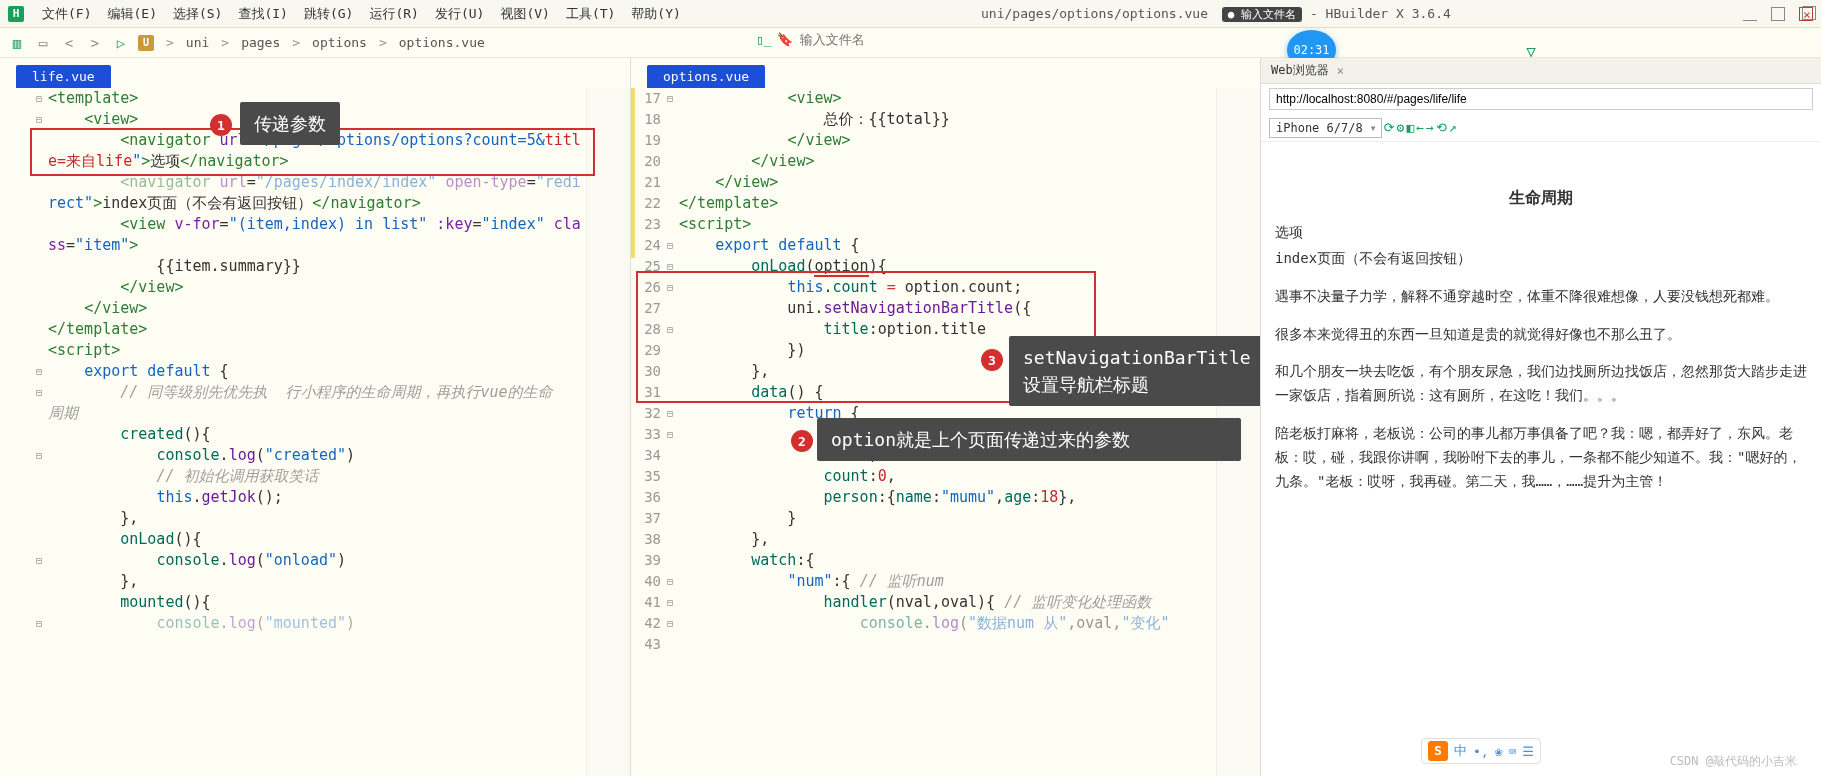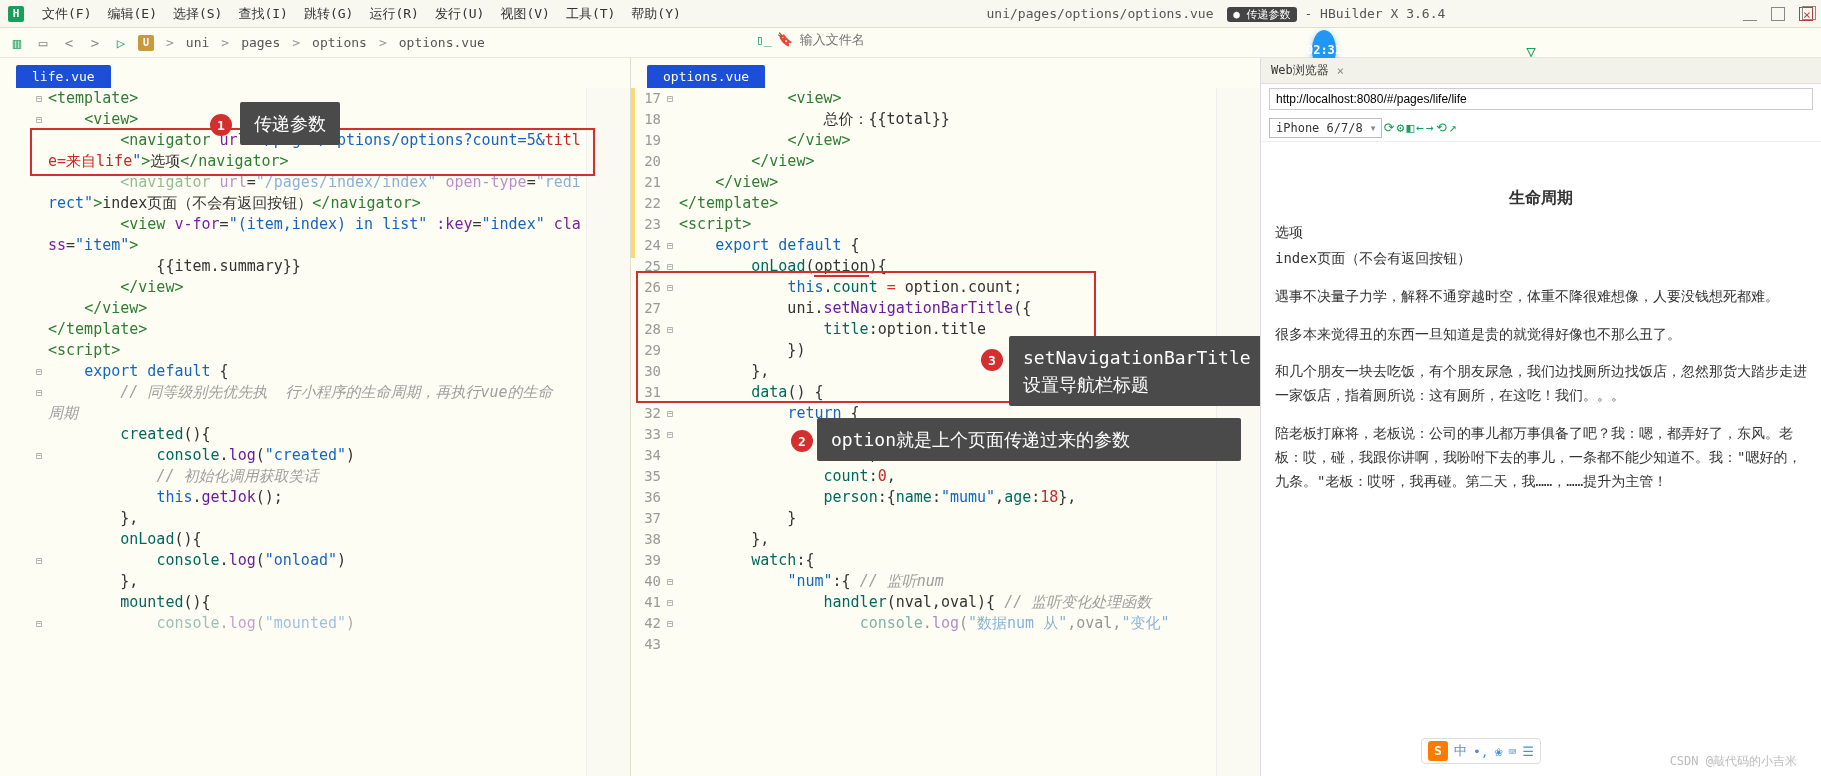--- a/index.html
+++ b/index.html
@@ -13,21 +13,21 @@
 .win-controls span{width:14px;height:14px;border:1px solid #888;display:inline-block}
 .win-controls .close{color:#b04040;border-color:#b04040}
 .toolbar{height:30px;background:#fdfdf4;display:flex;align-items:center;padding:0 8px;border-bottom:1px solid #e8e8d8;gap:8px}
 .tb-icon{width:18px;height:18px;display:flex;align-items:center;justify-content:center;color:#888;font-size:14px}
 .tb-icon.green{color:#1a9e5c}
 .crumb-logo{width:16px;height:16px;background:#c89a3a;color:#fff;text-align:center;line-height:16px;font-size:10px;border-radius:2px;font-weight:bold}
 .crumb{color:#555;font-size:13px}
 .crumb-sep{color:#999;margin:0 4px}
 .file-input-area{position:absolute;left:756px;top:32px;display:flex;align-items:center;gap:6px;color:#999}
 .file-input-area input{border:none;background:transparent;font-size:13px;width:120px;outline:none}
-.timer-badge{position:absolute;right:485px;top:30px;width:24px;height:40px;border-radius:50%;background:#2196f3;color:#fff;display:flex;align-items:center;justify-content:center;font-size:12px;font-weight:bold;box-shadow:0 2px 6px rgba(33,150,243,.5)}
+.timer-badge{position:absolute;right:485px;top:30px;width:49px;height:40px;border-radius:50%;background:#2196f3;color:#fff;display:flex;align-items:center;justify-content:center;font-size:12px;font-weight:normal;box-shadow:0 2px 6px rgba(33,150,243,.5)}
 .filter-icon{position:absolute;right:285px;top:42px;color:#1a9e5c;font-size:16px}
 .workspace{display:flex;height:calc(100% - 58px);position:relative}
 .editor-pane{position:relative;overflow:hidden}
 .editor-pane.left{width:630px}
 .editor-pane.right{width:630px;border-left:1px solid #e0e0d0}
 .tab-bar{height:30px;display:flex;align-items:flex-end;padding-left:16px}
 .tab{background:#1d4ed8;color:#fff;padding:4px 16px;font-size:13px;border-radius:2px 2px 0 0}
 .code-area{position:relative;height:calc(100% - 30px);overflow:hidden}
 .gutter{position:absolute;left:0;top:0;width:36px;text-align:right;color:#999;font-size:14px;line-height:21px;padding-right:6px;font-family:Consolas,monospace}
 .fold-gutter{position:absolute;left:36px;top:0;width:12px;color:#999;font-size:10px;line-height:21px;font-family:Consolas,monospace}
@@ -44,21 +44,21 @@
 .tok-prop{color:#00695c}
 .tok-func{color:#6a1b9a}
 .red-box{position:absolute;border:2px solid #d32f2f;pointer-events:none}
 .callout-badge{position:absolute;width:22px;height:22px;border-radius:50%;background:#d32f2f;color:#fff;display:flex;align-items:center;justify-content:center;font-size:13px;font-weight:bold;z-index:5}
 .callout-label{position:absolute;background:#4a4a4a;color:#fff;padding:8px 14px;font-size:18px;border-radius:2px;z-index:5;line-height:1.5}
 .yellow-bar{position:absolute;left:0;width:4px;background:#f9d976}
 .err-underline{border-bottom:2px solid #d32f2f}
 .browser-pane{flex:1;border-left:1px solid #ddd;background:#fff;display:flex;flex-direction:column}
 .browser-tab{height:26px;background:#f2f2ea;display:flex;align-items:center;padding:0 10px;font-size:12px;border-bottom:1px solid #ddd}
 .browser-tab .close-x{margin-left:8px;color:#888}
-.addr-bar{height:30px;display:flex;align-items:flex-start;padding:4px 8px;gap:4px}
+.addr-bar{height:30px;display:flex;align-items:center;padding:12px 8px;gap:4px}
 .addr-input{flex:1;border:1px solid #ccc;padding:3px 6px;font-size:12px;background:#fff}
 .dev-bar{height:28px;display:flex;align-items:center;padding:0 8px;gap:2px;border-bottom:1px solid #eee}
 .dev-select{border:1px solid #bbb;padding:2px 18px 2px 6px;font-size:12px;position:relative;background:#fff}
 .dev-select::after{content:"▾";position:absolute;right:4px;color:#888}
 .dev-icon{color:#1a9e5c;font-size:13px}
 .preview-area{flex:1;padding:10px 14px;font-size:14px;line-height:1.7;color:#333;overflow:hidden}
 .preview-title{text-align:center;font-weight:bold;font-size:16px;margin:32px 0 10px}
 .preview-link{color:#333;margin:2px 0}
 .preview-para{margin:14px 0;color:#333}
 .watermark{position:absolute;right:24px;bottom:6px;color:#bbb;font-size:12px}
@@ -76,21 +76,21 @@
   <div class="menu-item">选择(S)</div>
   <div class="menu-item">查找(I)</div>
   <div class="menu-item">跳转(G)</div>
   <div class="menu-item">运行(R)</div>
   <div class="menu-item">发行(U)</div>
   <div class="menu-item">视图(V)</div>
   <div class="menu-item">工具(T)</div>
   <div class="menu-item">帮助(Y)</div>
   <div class="title-area">
     <span>uni/pages/options/options.vue</span>
-    <span class="tx-meeting">● 传递参数</span>
+    <span class="tx-meeting">● 输入文件名</span>
     <span> - HBuilder X 3.6.4</span>
   </div>
   <div class="win-controls">
     <span style="border:none;border-bottom:1px solid #888"></span>
     <span></span>
     <span class="close" style="position:relative">
         <span style="position:absolute;left:2px;top:-2px">×</span>
       </span>
   </div>
 </div>

